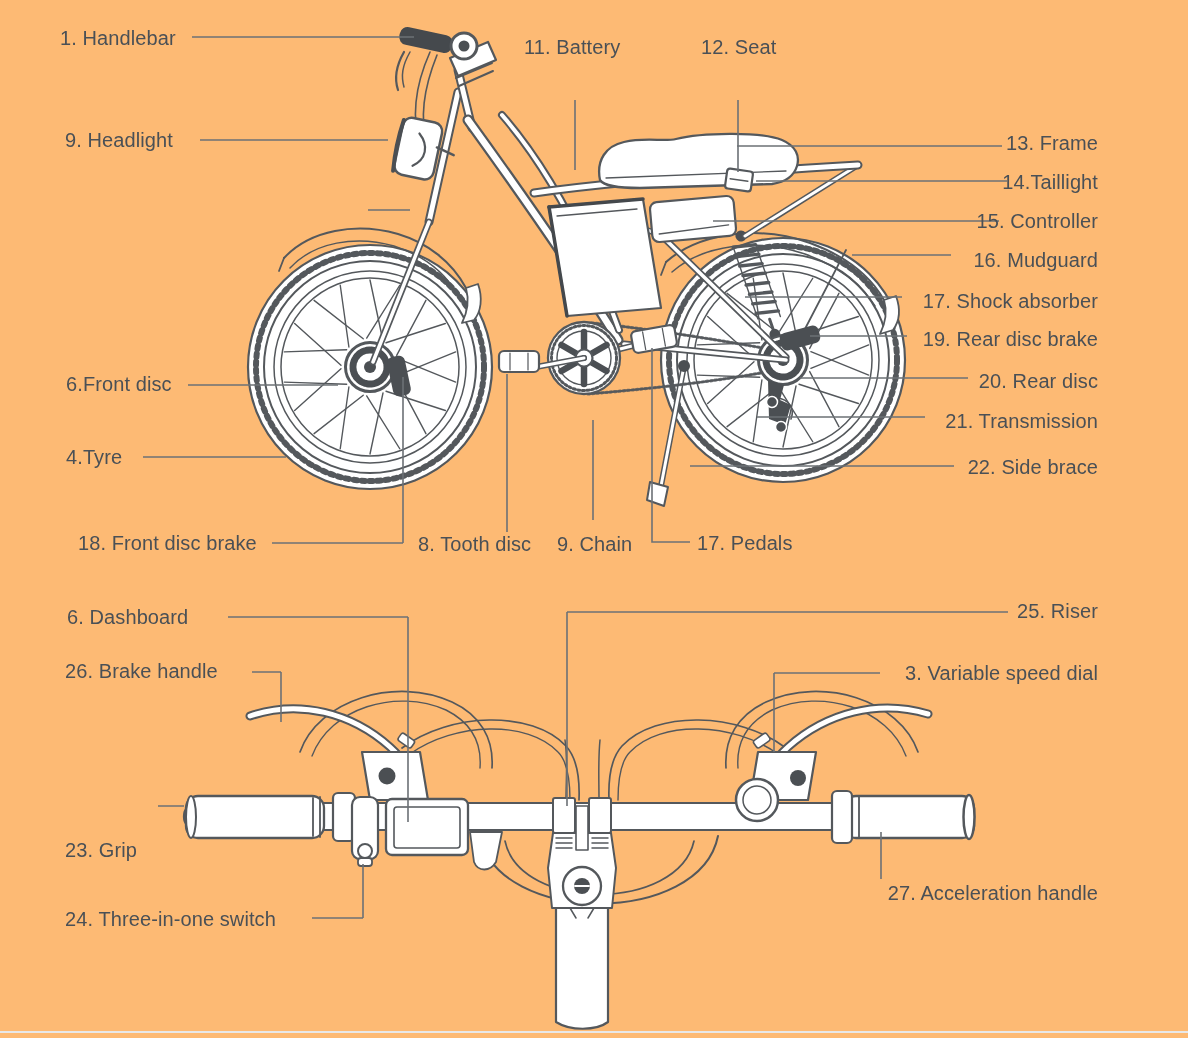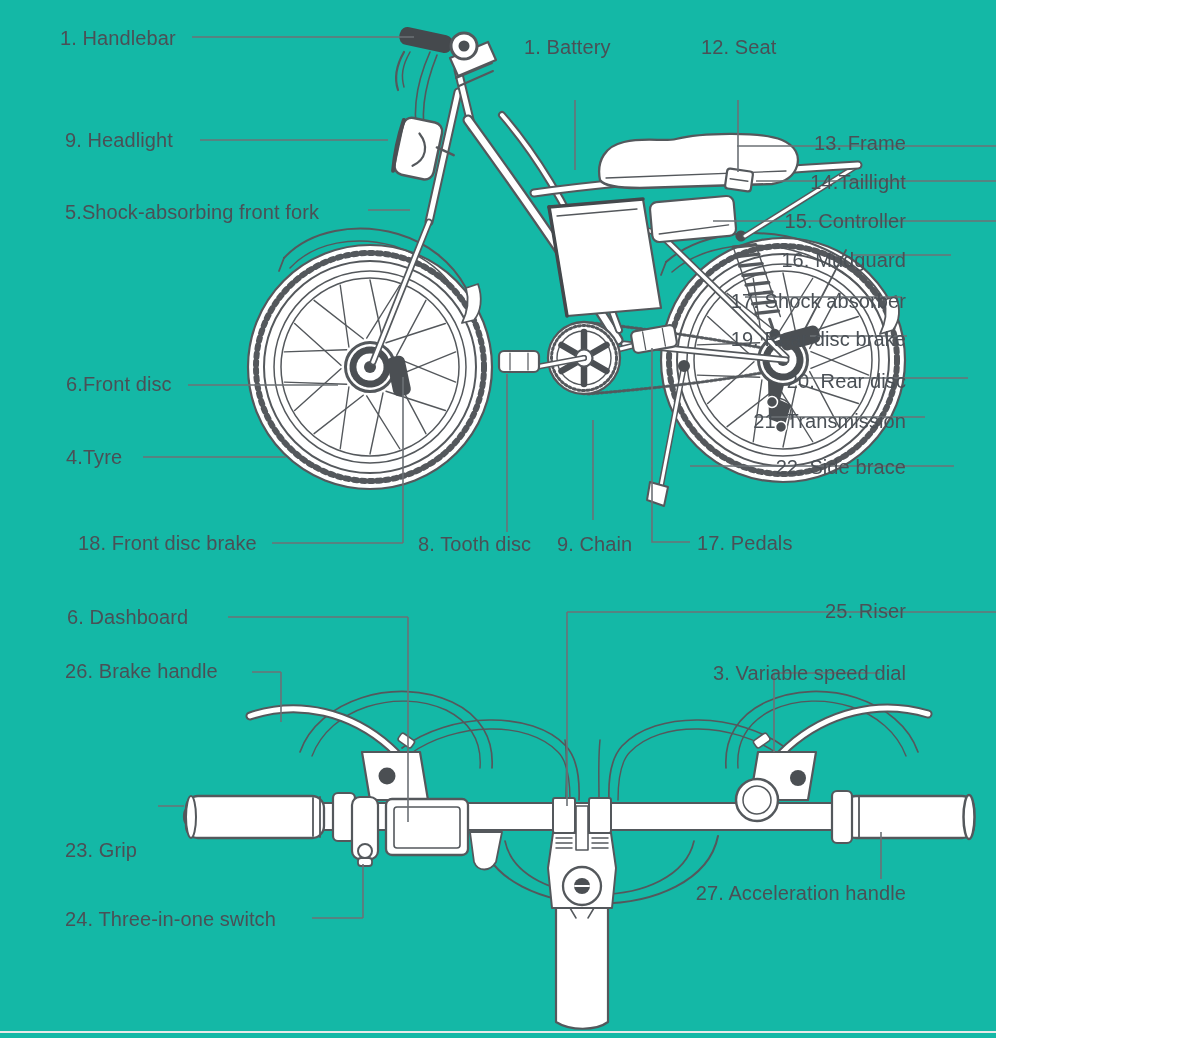--- a/index.html
+++ b/index.html
@@ -1,16 +1,16 @@
 <!DOCTYPE html>
 <html><head>
 <meta charset="utf-8">
 <style>
   html,body{margin:0;padding:0;background:#fff;}
-  .page{position:relative;width:996px;height:1038px;background:#14b8a6;
+  .page{position:relative;width:1188px;height:1038px;background:#fdba74;
         font-family:"Liberation Sans",sans-serif;overflow:hidden;}
   .page svg{position:absolute;left:0;top:0;}
   .lbl{position:absolute;font-size:20px;line-height:23px;color:#4a5056;
        white-space:nowrap;letter-spacing:.1px;}
   .lbl.r{right:90px;text-align:center;}
   .bottom-rule{position:absolute;left:0;right:0;top:1031px;height:2px;background:#e8e8e8;}
 </style>
 </head>
 <body>
 
@@ -317,30 +317,29 @@
            M575,100V170 M738,100V172
            M737,146H1002 M756,181H1007 M713,221H999 M852,255H951 M745,297H902
            M810,336H907 M800,378H968 M757,417H925 M690,466H954
            M567,612H1008 M567,612V806
            M774,673H880 M774,673V752
            M881,832V879"></path>
 </svg>
 
 <div class="lbl" style="left:60px;top:27px">1. Handlebar</div>
 <div class="lbl" style="left:65px;top:129px">9. Headlight</div>
-<div class="lbl" style="left:65px;top:201px">5.Shock-absorbing front fork</div>
 <div class="lbl" style="left:66px;top:373px">6.Front disc</div>
 <div class="lbl" style="left:66px;top:446px">4.Tyre</div>
 <div class="lbl" style="left:78px;top:532px">18. Front disc brake</div>
 <div class="lbl" style="left:67px;top:606px">6. Dashboard</div>
 <div class="lbl" style="left:65px;top:660px">26. Brake handle</div>
 <div class="lbl" style="left:65px;top:839px">23. Grip</div>
 <div class="lbl" style="left:65px;top:908px">24. Three-in-one switch</div>
 
-<div class="lbl" style="left:524px;top:36px">1. Battery</div>
+<div class="lbl" style="left:524px;top:36px">11. Battery</div>
 <div class="lbl" style="left:701px;top:36px">12. Seat</div>
 <div class="lbl" style="left:418px;top:533px">8. Tooth disc</div>
 <div class="lbl" style="left:557px;top:533px">9. Chain</div>
 <div class="lbl" style="left:697px;top:532px">17. Pedals</div>
 
 <div class="lbl r" style="top:132px">13. Frame</div>
 <div class="lbl r" style="top:171px">14.Taillight</div>
 <div class="lbl r" style="top:210px">15. Controller</div>
 <div class="lbl r" style="top:249px">16. Mudguard</div>
 <div class="lbl r" style="top:290px">17. Shock absorber</div>

